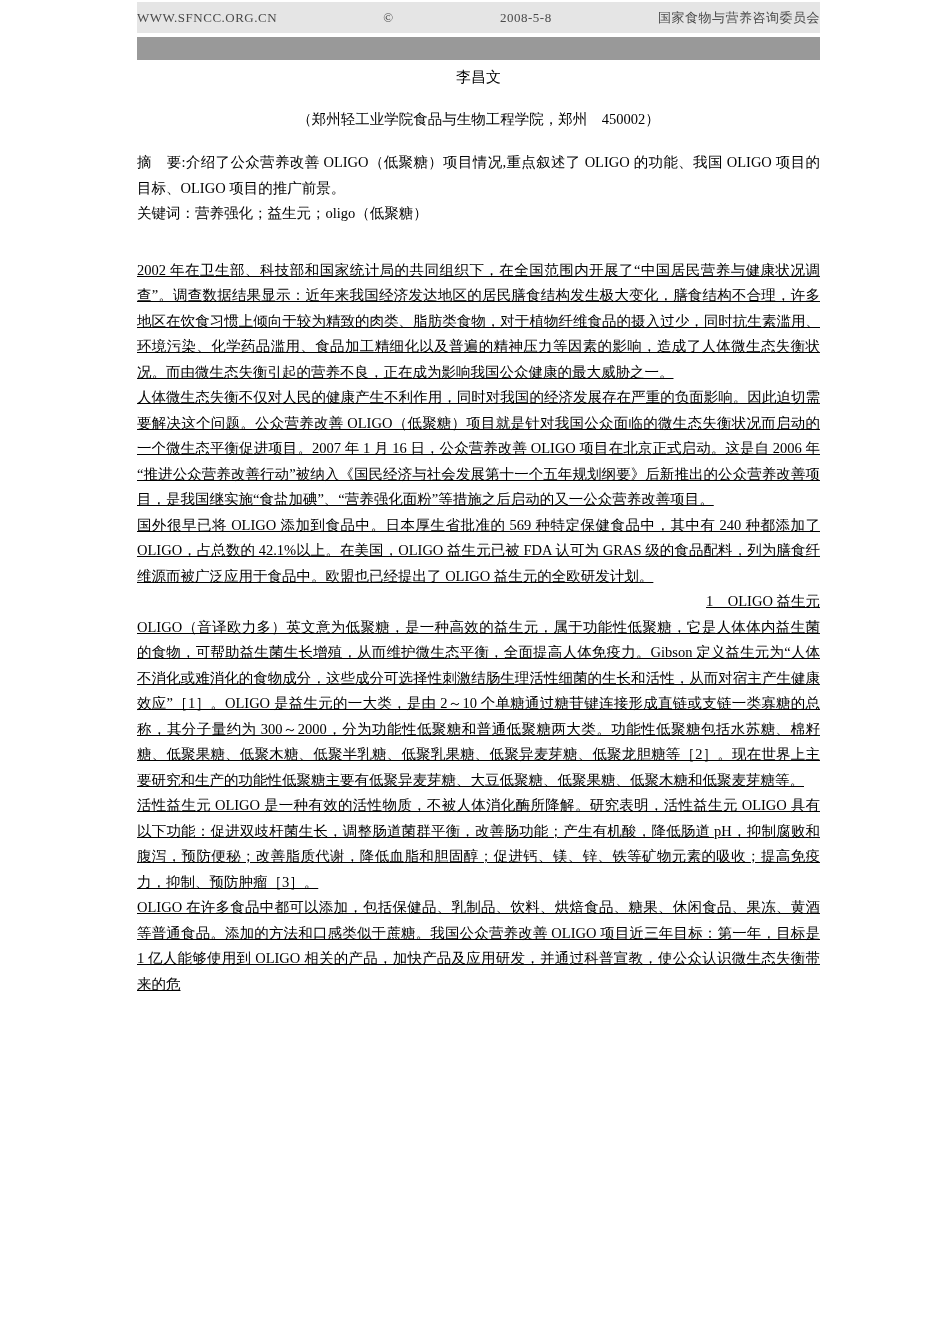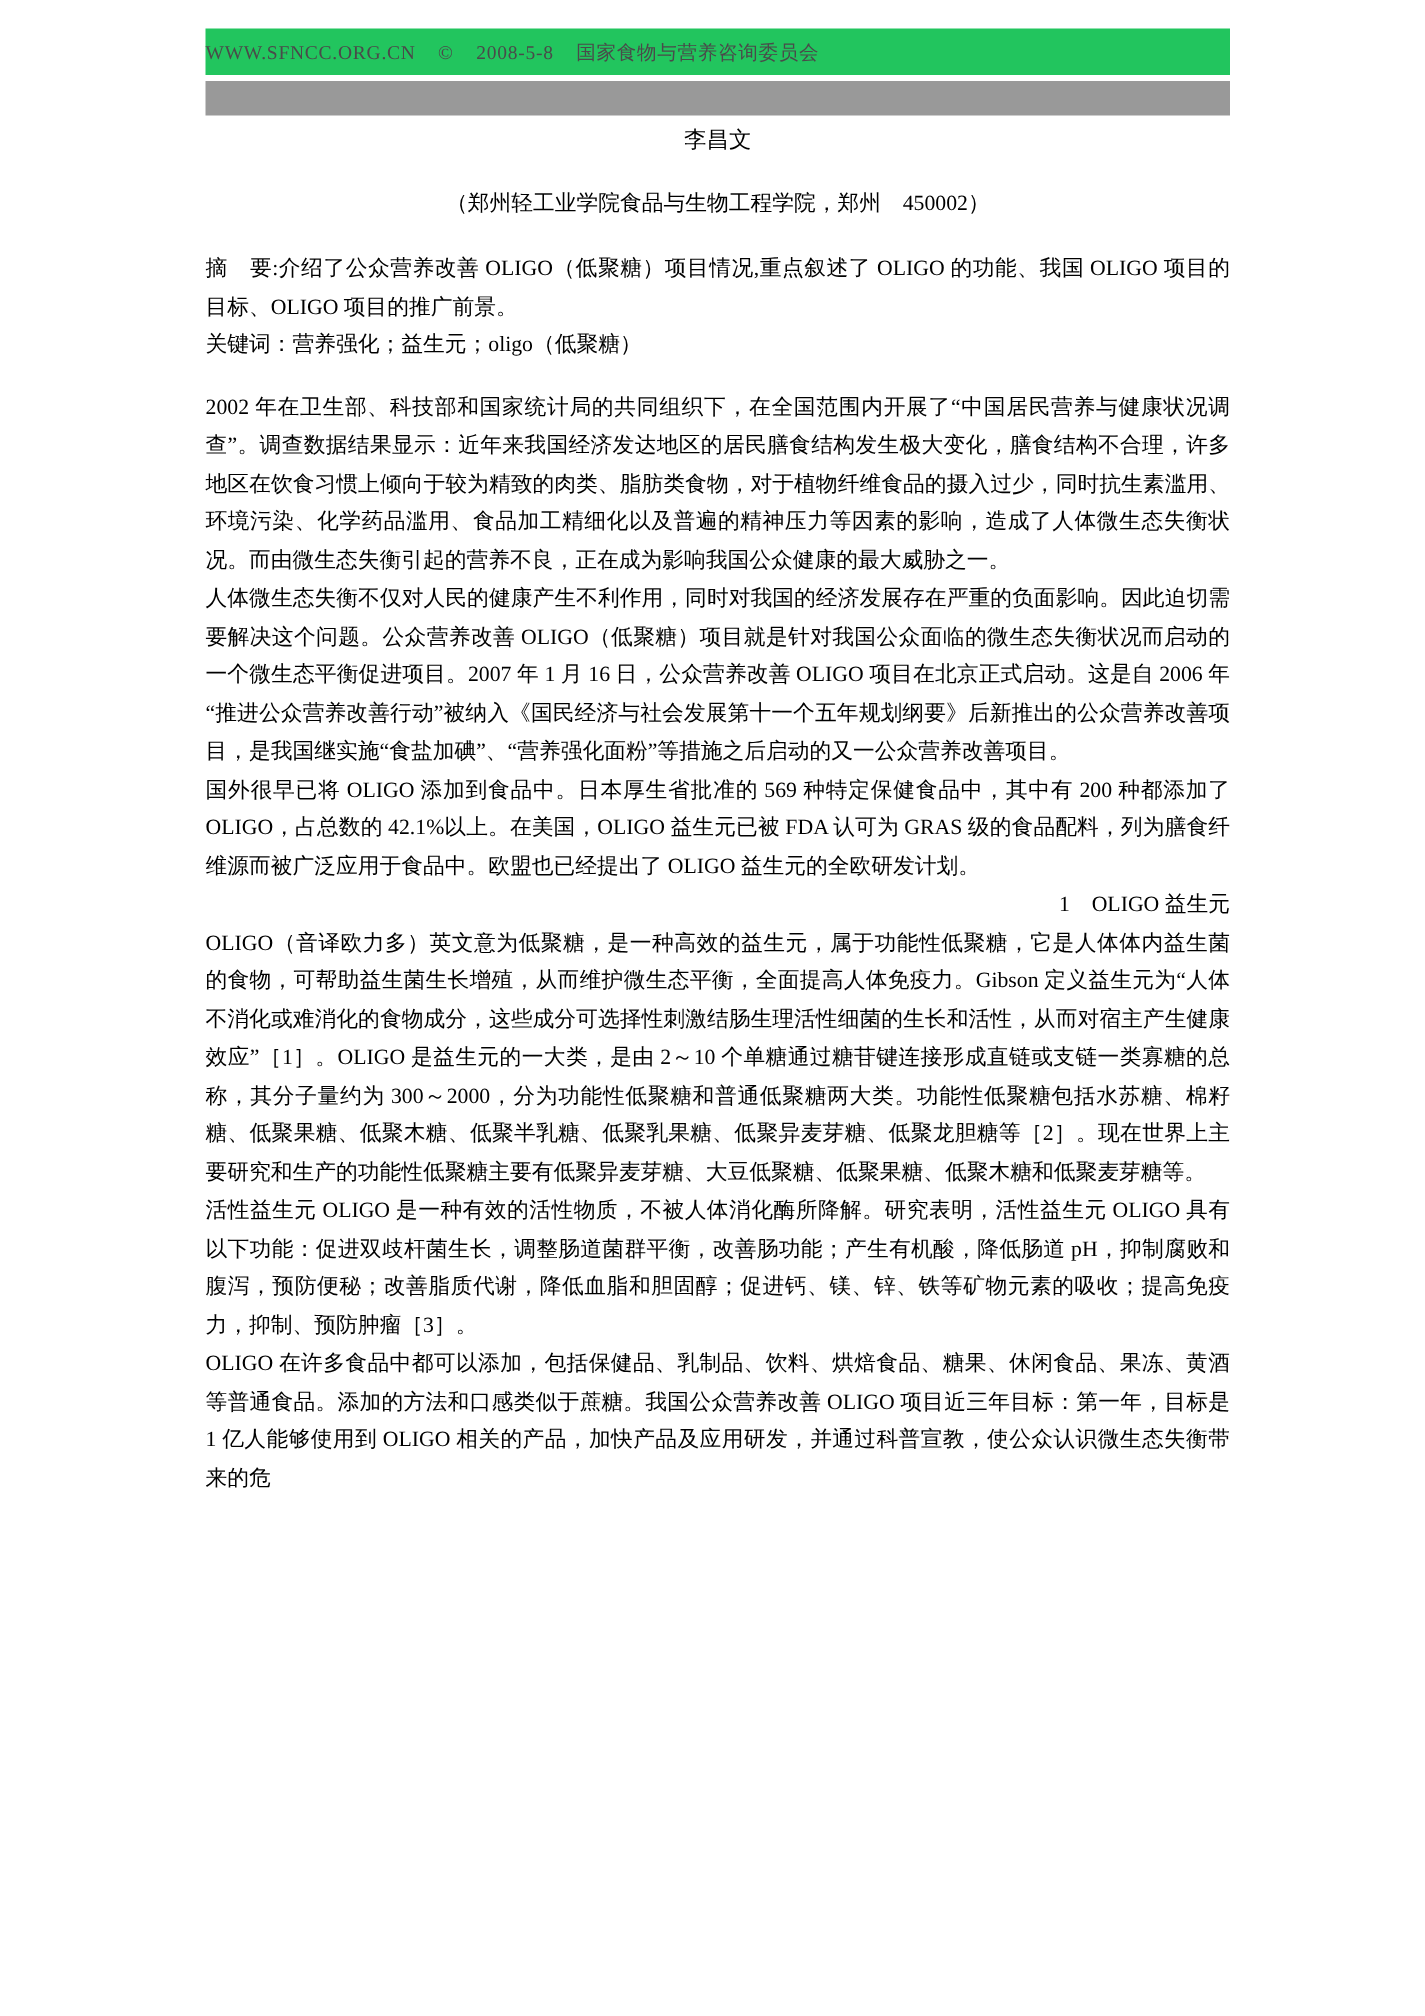--- a/index.html
+++ b/index.html
@@ -22,26 +22,26 @@
   .title {
     margin: 0;
     padding-top: 124px;
     font-size: 22px;
     line-height: 27px;
     font-weight: bold;
     text-align: center;
     letter-spacing: 1px;
   }
   .source-bar {
-    margin-top: 19px;
+    margin-top: 2px;
     height: 31px;
-    background: #22c55e;
+    background: #e5e5e5;
     display: flex;
     align-items: center;
-    justify-content: flex-start;
+    justify-content: space-between;
     gap: 15px;
     font-size: 13px;
     color: #4a4a4a;
     letter-spacing: 0.5px;
   }
   .divider-bar {
     margin-top: 4px;
     height: 23px;
     background: #999999;
   }
@@ -60,23 +60,24 @@
   .abstract-block {
     margin-top: 20px;
     font-size: 14.5px;
     line-height: 25.5px;
     text-align: justify;
   }
   .abstract-block .keywords {
     text-align: left;
   }
   .body-block {
-    margin-top: 16px;
+    margin-top: 31px;
     font-size: 14.5px;
     line-height: 25.5px;
+    text-decoration: underline;
   }
   .body-block p {
     margin: 0;
     text-align: justify;
   }
   .body-block p.heading {
     text-align: right;
   }
 </style>
 </head>
@@ -99,20 +100,20 @@
   <div class="affiliation">（郑州轻工业学院食品与生物工程学院，郑州　450002）</div>
 
   <div class="abstract-block">
     <p style="margin:0;">摘　要:介绍了公众营养改善 OLIGO（低聚糖）项目情况,重点叙述了 OLIGO 的功能、我国 OLIGO 项目的目标、OLIGO 项目的推广前景。</p>
     <p class="keywords" style="margin:0;">关键词：营养强化；益生元；oligo（低聚糖）</p>
   </div>
 
   <div class="body-block">
     <p>2002 年在卫生部、科技部和国家统计局的共同组织下，在全国范围内开展了“中国居民营养与健康状况调查”。调查数据结果显示：近年来我国经济发达地区的居民膳食结构发生极大变化，膳食结构不合理，许多地区在饮食习惯上倾向于较为精致的肉类、脂肪类食物，对于植物纤维食品的摄入过少，同时抗生素滥用、环境污染、化学药品滥用、食品加工精细化以及普遍的精神压力等因素的影响，造成了人体微生态失衡状况。而由微生态失衡引起的营养不良，正在成为影响我国公众健康的最大威胁之一。</p>
     <p>人体微生态失衡不仅对人民的健康产生不利作用，同时对我国的经济发展存在严重的负面影响。因此迫切需要解决这个问题。公众营养改善 OLIGO（低聚糖）项目就是针对我国公众面临的微生态失衡状况而启动的一个微生态平衡促进项目。2007 年 1 月 16 日，公众营养改善 OLIGO 项目在北京正式启动。这是自 2006 年“推进公众营养改善行动”被纳入《国民经济与社会发展第十一个五年规划纲要》后新推出的公众营养改善项目，是我国继实施“食盐加碘”、“营养强化面粉”等措施之后启动的又一公众营养改善项目。</p>
-    <p>国外很早已将 OLIGO 添加到食品中。日本厚生省批准的 569 种特定保健食品中，其中有 200 种都添加了 OLIGO，占总数的 42.1%以上。在美国，OLIGO 益生元已被 FDA 认可为 GRAS 级的食品配料，列为膳食纤维源而被广泛应用于食品中。欧盟也已经提出了 OLIGO 益生元的全欧研发计划。</p>
+    <p>国外很早已将 OLIGO 添加到食品中。日本厚生省批准的 569 种特定保健食品中，其中有 240 种都添加了 OLIGO，占总数的 42.1%以上。在美国，OLIGO 益生元已被 FDA 认可为 GRAS 级的食品配料，列为膳食纤维源而被广泛应用于食品中。欧盟也已经提出了 OLIGO 益生元的全欧研发计划。</p>
     <p class="heading">1　OLIGO 益生元</p>
     <p>OLIGO（音译欧力多）英文意为低聚糖，是一种高效的益生元，属于功能性低聚糖，它是人体体内益生菌的食物，可帮助益生菌生长增殖，从而维护微生态平衡，全面提高人体免疫力。Gibson 定义益生元为“人体不消化或难消化的食物成分，这些成分可选择性刺激结肠生理活性细菌的生长和活性，从而对宿主产生健康效应”［1］。OLIGO 是益生元的一大类，是由 2～10 个单糖通过糖苷键连接形成直链或支链一类寡糖的总称，其分子量约为 300～2000，分为功能性低聚糖和普通低聚糖两大类。功能性低聚糖包括水苏糖、棉籽糖、低聚果糖、低聚木糖、低聚半乳糖、低聚乳果糖、低聚异麦芽糖、低聚龙胆糖等［2］。现在世界上主要研究和生产的功能性低聚糖主要有低聚异麦芽糖、大豆低聚糖、低聚果糖、低聚木糖和低聚麦芽糖等。</p>
     <p>活性益生元 OLIGO 是一种有效的活性物质，不被人体消化酶所降解。研究表明，活性益生元 OLIGO 具有以下功能：促进双歧杆菌生长，调整肠道菌群平衡，改善肠功能；产生有机酸，降低肠道 pH，抑制腐败和腹泻，预防便秘；改善脂质代谢，降低血脂和胆固醇；促进钙、镁、锌、铁等矿物元素的吸收；提高免疫力，抑制、预防肿瘤［3］。</p>
     <p>OLIGO 在许多食品中都可以添加，包括保健品、乳制品、饮料、烘焙食品、糖果、休闲食品、果冻、黄酒等普通食品。添加的方法和口感类似于蔗糖。我国公众营养改善 OLIGO 项目近三年目标：第一年，目标是 1 亿人能够使用到 OLIGO 相关的产品，加快产品及应用研发，并通过科普宣教，使公众认识微生态失衡带来的危</p>
   </div>
 
 </div>
 
 </body></html>

